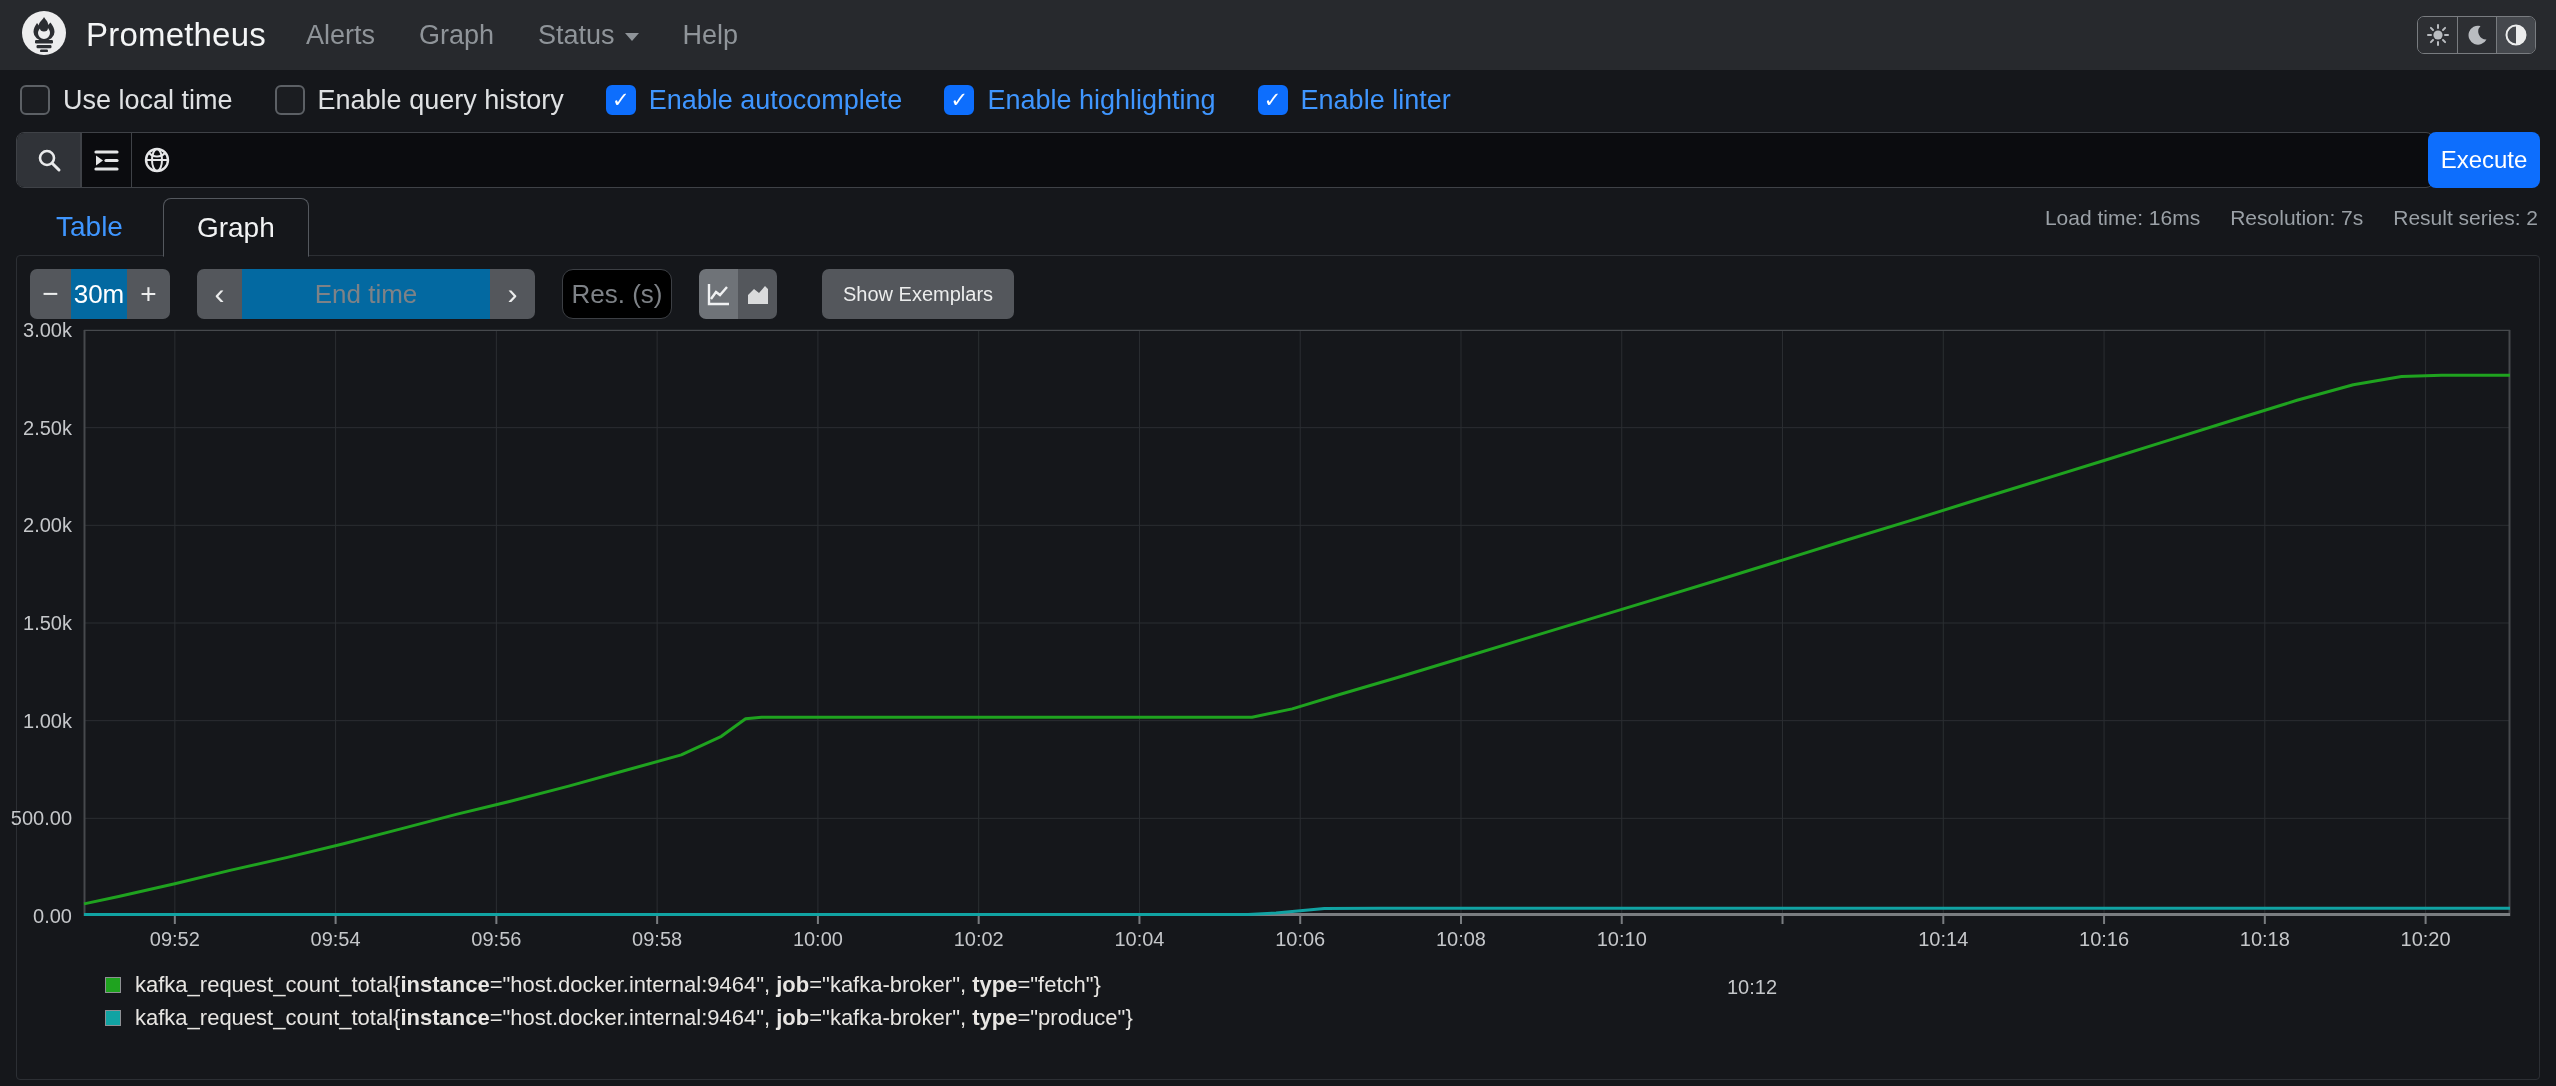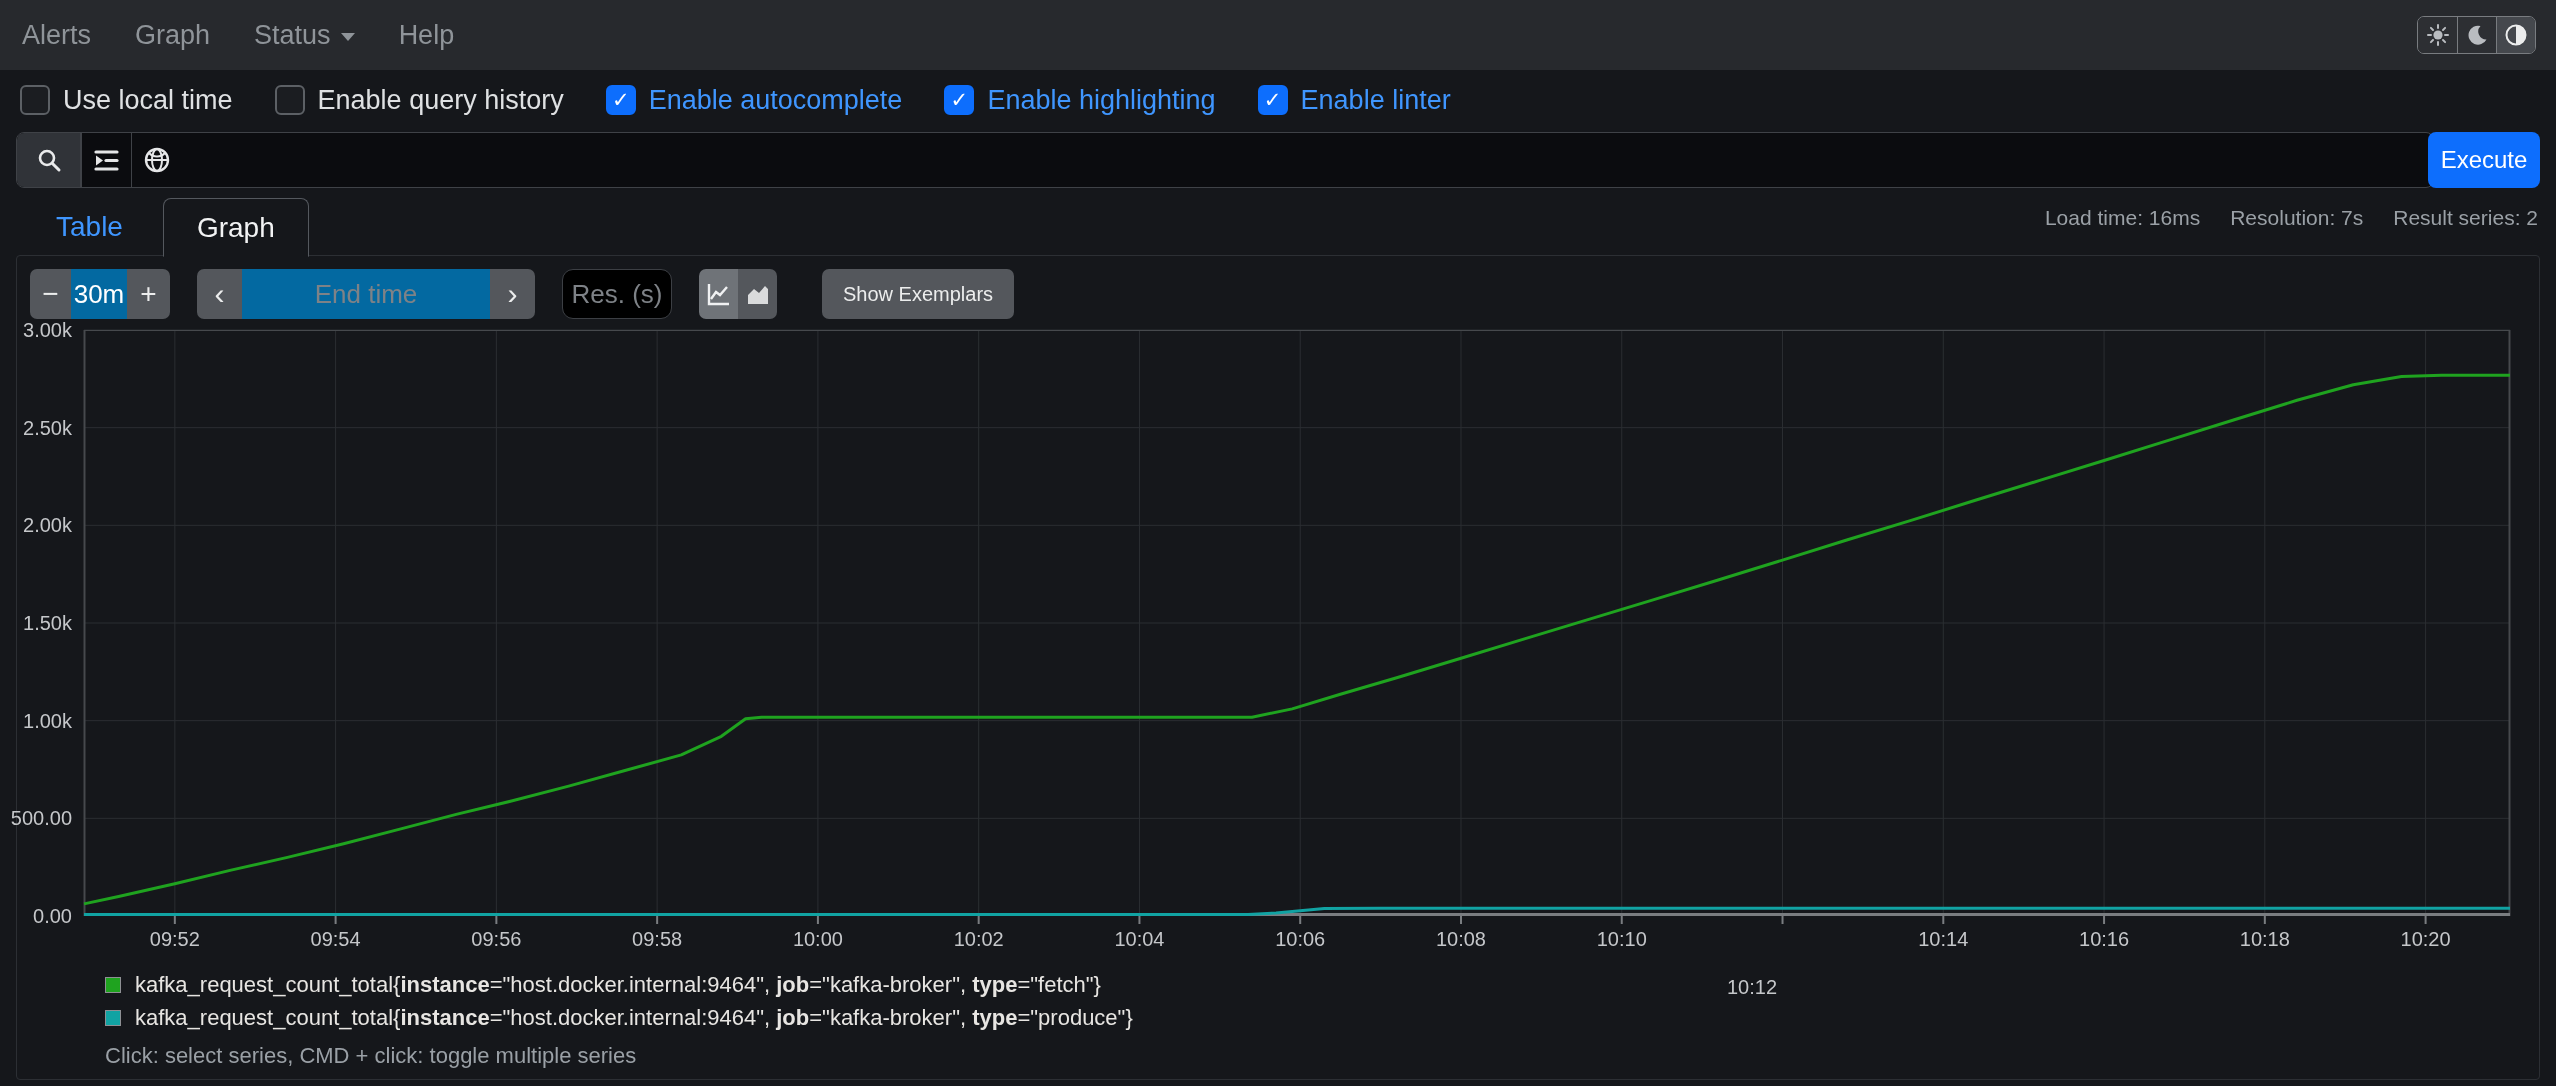--- a/index.html
+++ b/index.html
@@ -113,20 +113,33 @@
   .legend-row { display:flex; align-items:center; height:33px; cursor:pointer; }
   .swatch { width:16px; height:16px; border:1px solid #8e9094; margin-right:14px; flex:none; }
   .legend-text { font-size:22px; color:#e7e5e2; white-space:nowrap; }
   .legend-text b { font-weight:bold; }
   .legend-hint { margin-top:9px; font-size:22px; color:#9aa0a6; }
 </style>
 </head>
 <body>
 
 <div class="navbar">
+  <div class="brand">
+    <span>
+      <svg width="44" height="44" viewBox="0 0 44 44">
+        <circle cx="22" cy="22" r="22" fill="#ededee"></circle>
+        <path d="M22 6 c1.5 3 4.5 4.5 4 8 l2.5 -2.5 c2.5 3.5 4 6 4 9.5 a10.5 9 0 0 1 -21 0 c0 -3.5 1.5 -6 3.5 -9 l2 2.5 c-0.5 -3.5 3.5 -5 5 -8.5 z" fill="#2b2d31"></path>
+        <path d="M16 22 a6 6 0 0 0 12 0 c0 -2 -1 -3.5 -2 -5 c0 2.5 -1.5 3.5 -4 3.5 c-2.5 0 -4 -1 -4 -3 c-1.2 1.5 -2 2.8 -2 4.5 z" fill="#ededee"></path>
+        <rect x="13" y="29" width="18" height="3.4" rx="1.2" fill="#2b2d31"></rect>
+        <rect x="14.5" y="34" width="15" height="3.2" rx="1.2" fill="#2b2d31"></rect>
+        <rect x="18" y="38.5" width="8" height="2.6" rx="1.2" fill="#2b2d31"></rect>
+      </svg>
+    </span>
+    <span class="brand-title">Prometheus</span>
+  </div>
   <div class="nav-links">
     <span class="nav-link">Alerts</span>
     <span class="nav-link">Graph</span>
     <span class="nav-link">
       <span>Status</span>
       <span class="caret-down"></span>
     </span>
     <span class="nav-link">Help</span>
   </div>
   <div class="theme-group">
@@ -331,16 +344,15 @@
 
   <div class="legend" id="legend">
       <div class="legend-row">
         <span class="swatch" style="background: rgb(31, 163, 31);"></span>
         <span class="legend-text"><span>kafka_request_count_total{</span><b>instance</b><span>="host.docker.internal:9464", </span><b>job</b><span>="kafka-broker", </span><b>type</b><span>="fetch"}</span></span>
       </div>
       <div class="legend-row">
         <span class="swatch" style="background: rgb(17, 163, 163);"></span>
         <span class="legend-text"><span>kafka_request_count_total{</span><b>instance</b><span>="host.docker.internal:9464", </span><b>job</b><span>="kafka-broker", </span><b>type</b><span>="produce"}</span></span>
       </div>
-      <div class="legend-hint">Click: select series, CMD + click: toggle multiple series</div>
     </div>
 
 </div>
 
 </body></html>

